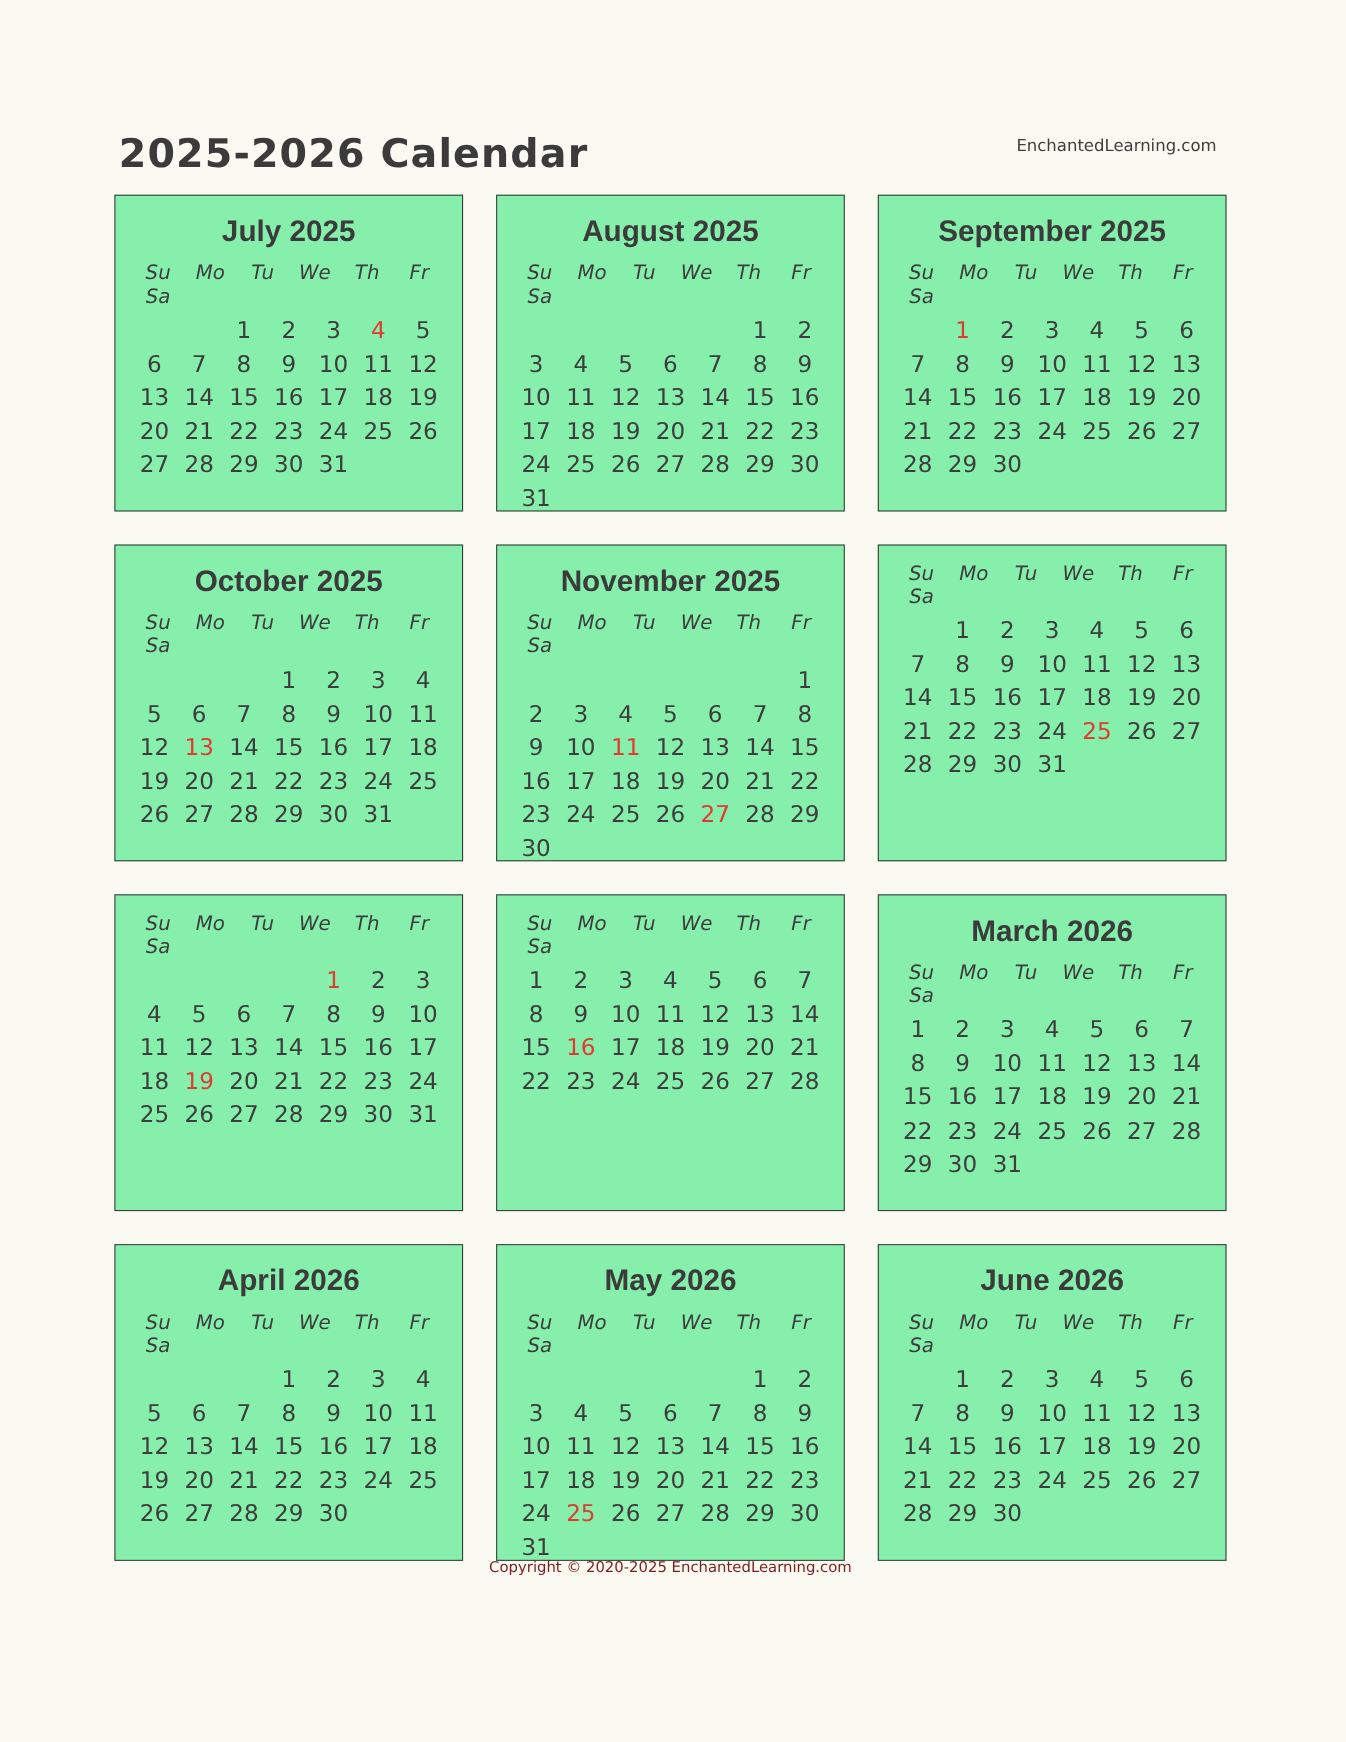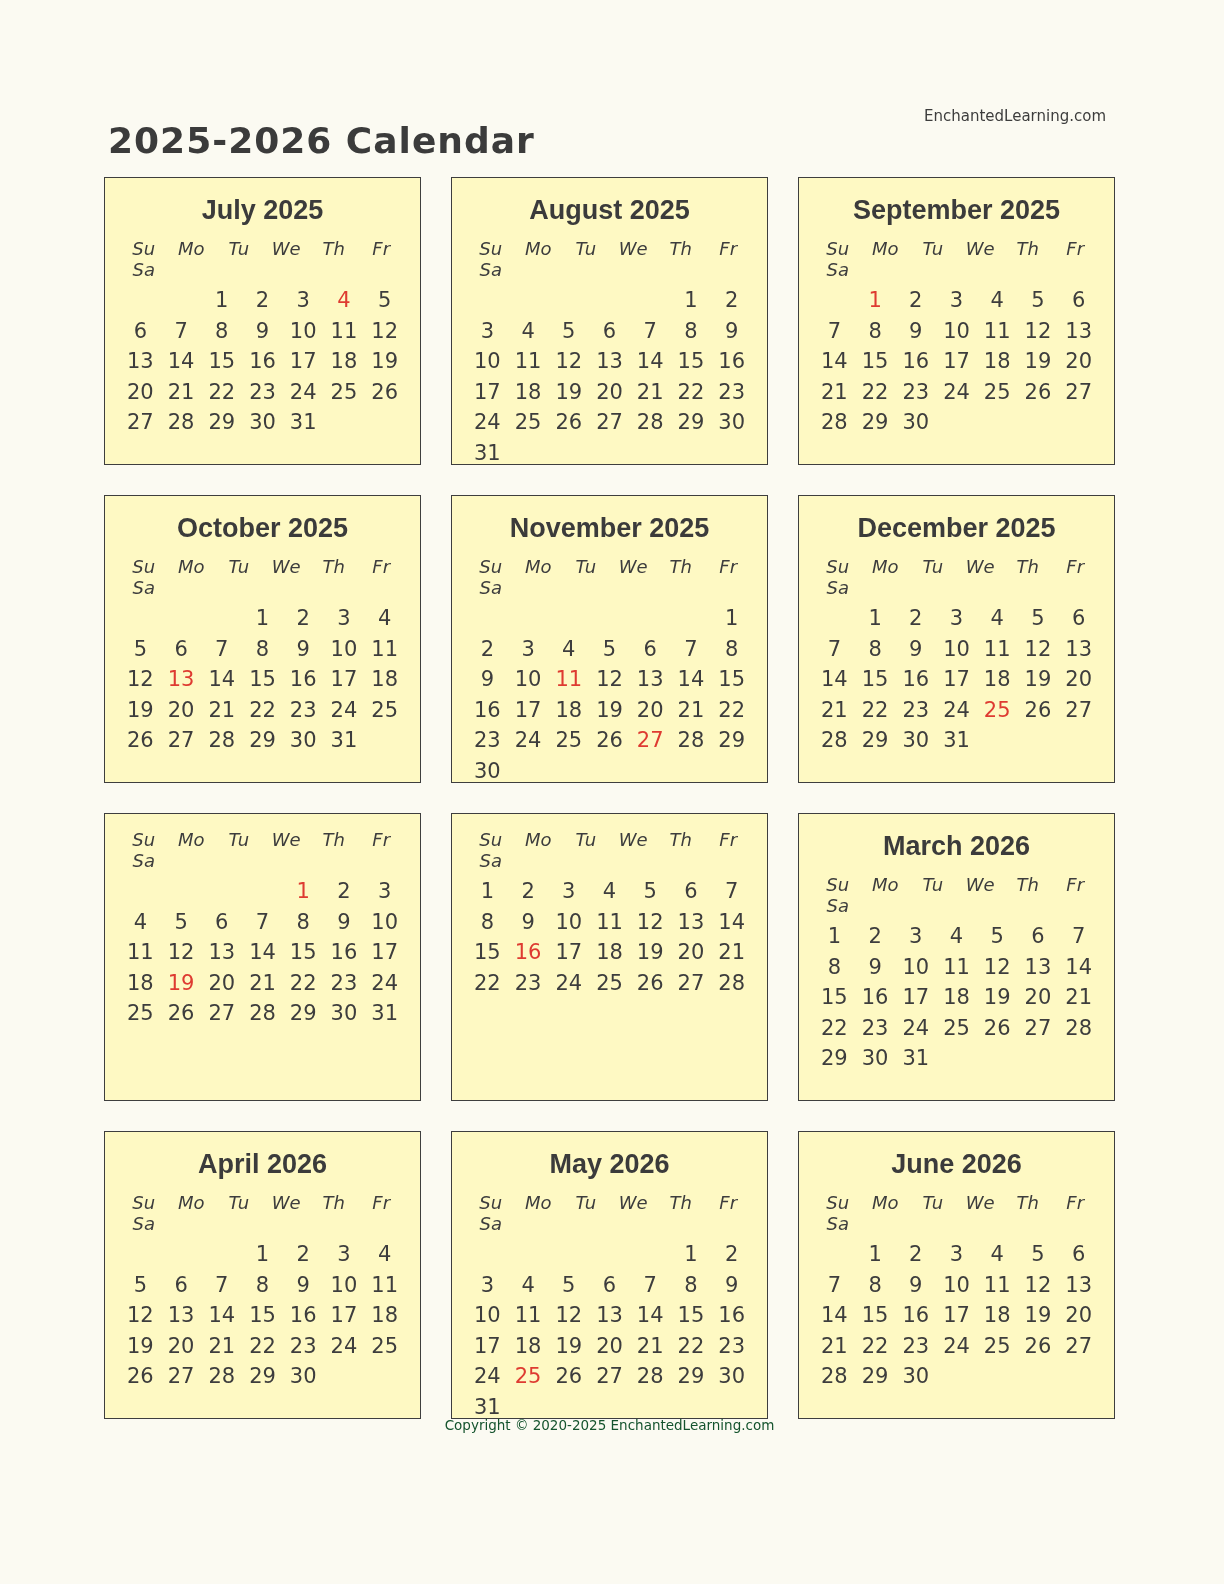--- a/index.html
+++ b/index.html
@@ -11,21 +11,21 @@
   }
   .page {
     position: relative;
     width: 1224px;
     height: 1584px;
     background: #fbfaf2;
     overflow: hidden;
   }
   .site-credit {
     position: absolute;
-    top: 107px;
+    top: 123px;
     right: 118px;
     font-size: 15px;
     font-weight: 500;
     color: #3d3d3d;
   }
   .page-title {
     position: absolute;
     top: 120px;
     left: 108px;
     font-size: 36px;
@@ -40,21 +40,21 @@
     top: 177px;
     display: grid;
     grid-template-columns: repeat(3, 317px);
     grid-auto-rows: 288px;
     column-gap: 30px;
     row-gap: 30px;
   }
   .month {
     box-sizing: border-box;
     border: 1.5px solid #3e3e3e;
-    background: #fef9c3;
+    background: #86efac;
     padding: 15px 15px 0 15px;
     text-align: center;
   }
   .month-title {
     font-family: "Liberation Sans", sans-serif;
     font-weight: 700;
     font-size: 27px;
     color: #3b3b3b;
     margin: 2px 0 12px 0;
   }
@@ -85,21 +85,21 @@
   .cell.holiday {
     color: #de3b31;
   }
   .footer {
     position: absolute;
     left: 104px;
     top: 1417px;
     width: 1011px;
     text-align: center;
     font-size: 13.5px;
-    color: #14532d;
+    color: #7f1d1d;
   }
 </style>
 </head>
 <body>
 
 <div class="page">
   <div class="site-credit">EnchantedLearning.com</div>
   <h1 class="page-title">2025-2026 Calendar</h1>
 
   <div class="grid" id="calendar-grid">
@@ -361,21 +361,20 @@
           <span class="cell"></span>
           <span class="cell"></span>
           <span class="cell"></span>
           <span class="cell"></span>
           <span class="cell"></span>
           <span class="cell"></span>
         </div>
   </div>
 
   <div class="month">
-    <div class="month-title">December 2025</div>
     <div class="weekdays">
           <span>Su</span>
           <span>Mo</span>
           <span>Tu</span>
           <span>We</span>
           <span>Th</span>
           <span>Fr</span>
           <span>Sa</span>
         </div>
     <div class="days">

